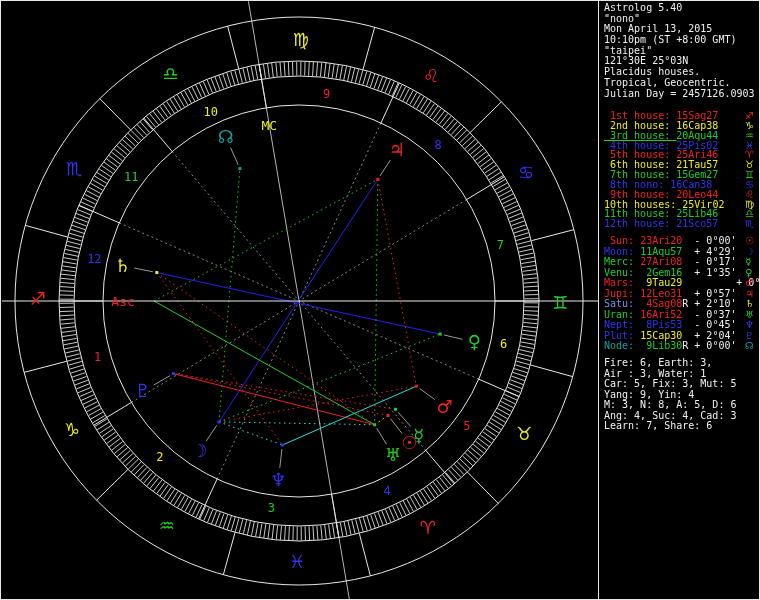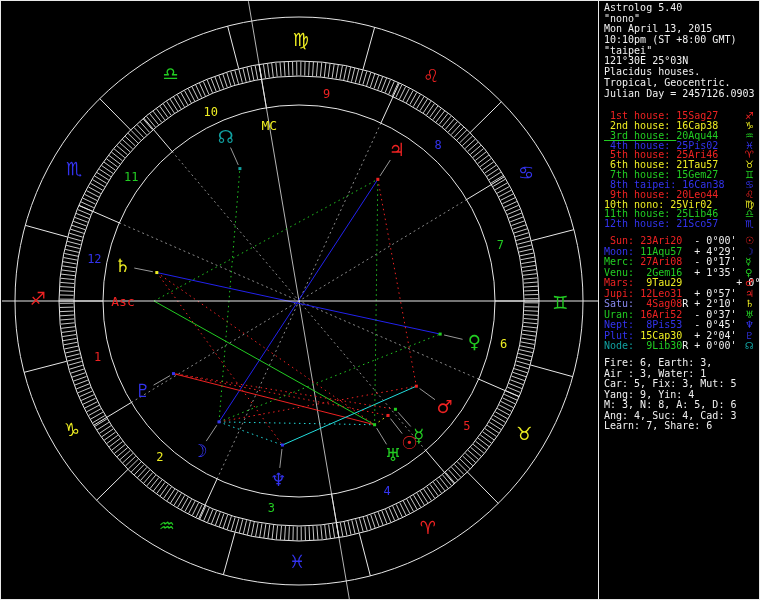--- a/index.html
+++ b/index.html
@@ -512,23 +512,23 @@
         <div class="row"><span style="color: rgb(240, 240, 240);">Julian Day = 2457126.0903</span></div>
       </div>
     <div id="houses" class="sect">
         <div class="row"><span style="color: rgb(238, 34, 34);"> 1st house: </span><span style="color: rgb(238, 34, 34);">15Sag27</span><span class="glyphcol" style="color: rgb(238, 34, 34);">♐</span></div>
         <div class="row"><span style="color: rgb(238, 238, 34);"> 2nd house: </span><span style="color: rgb(238, 238, 34);">16Cap38</span><span class="glyphcol" style="color: rgb(238, 238, 34);">♑</span></div>
         <div class="row"><span style="color: rgb(34, 204, 34); text-decoration: underline;"> 3rd house: </span><span style="color: rgb(34, 204, 34);">20Aqu44</span><span class="glyphcol" style="color: rgb(34, 204, 34);">♒</span></div>
         <div class="row"><span style="color: rgb(51, 51, 238);"> 4th house: </span><span style="color: rgb(51, 51, 238);">25Pis02</span><span class="glyphcol" style="color: rgb(51, 51, 238);">♓</span></div>
         <div class="row"><span style="color: rgb(238, 34, 34);"> 5th house: </span><span style="color: rgb(238, 34, 34);">25Ari46</span><span class="glyphcol" style="color: rgb(238, 34, 34);">♈</span></div>
         <div class="row"><span style="color: rgb(238, 238, 34);"> 6th house: </span><span style="color: rgb(238, 238, 34);">21Tau57</span><span class="glyphcol" style="color: rgb(238, 238, 34);">♉</span></div>
         <div class="row"><span style="color: rgb(34, 204, 34);"> 7th house: </span><span style="color: rgb(34, 204, 34);">15Gem27</span><span class="glyphcol" style="color: rgb(34, 204, 34);">♊</span></div>
-        <div class="row"><span style="color: rgb(51, 51, 238);"> 8th taipei: </span><span style="color: rgb(51, 51, 238);">16Can38</span><span class="glyphcol" style="color: rgb(51, 51, 238);">♋</span></div>
+        <div class="row"><span style="color: rgb(51, 51, 238);"> 8th nono: </span><span style="color: rgb(51, 51, 238);">16Can38</span><span class="glyphcol" style="color: rgb(51, 51, 238);">♋</span></div>
         <div class="row"><span style="color: rgb(238, 34, 34);"> 9th house: </span><span style="color: rgb(238, 34, 34);">20Leo44</span><span class="glyphcol" style="color: rgb(238, 34, 34);">♌</span></div>
-        <div class="row"><span style="color: rgb(238, 238, 34);">10th nono: </span><span style="color: rgb(238, 238, 34);">25Vir02</span><span class="glyphcol" style="color: rgb(238, 238, 34);">♍</span></div>
+        <div class="row"><span style="color: rgb(238, 238, 34);">10th houses: </span><span style="color: rgb(238, 238, 34);">25Vir02</span><span class="glyphcol" style="color: rgb(238, 238, 34);">♍</span></div>
         <div class="row"><span style="color: rgb(34, 204, 34); text-align: center;">11th house: </span><span style="color: rgb(34, 204, 34);">25Lib46</span><span class="glyphcol" style="color: rgb(34, 204, 34);">♎</span></div>
         <div class="row"><span style="color: rgb(51, 51, 238);">12th house: </span><span style="color: rgb(51, 51, 238);">21Sco57</span><span class="glyphcol" style="color: rgb(51, 51, 238);">♏</span></div>
       </div>
     <div id="planets" class="sect">
         <div class="row"><span style="color: rgb(238, 34, 34); margin-top: 40px;"> Sun:</span><span style="color: rgb(238, 34, 34);"> 23Ari20</span><span style="color: rgb(240, 240, 240);"> </span><span style="color: rgb(240, 240, 240);"> - 0°00'</span><span class="glyphcol" style="color: rgb(238, 34, 34);">☉</span></div>
         <div class="row"><span style="color: rgb(51, 51, 238);">Moon:</span><span style="color: rgb(34, 204, 34);"> 11Aqu57</span><span style="color: rgb(240, 240, 240);"> </span><span style="color: rgb(240, 240, 240);"> + 4°29'</span><span class="glyphcol" style="color: rgb(51, 51, 238);">☽</span></div>
         <div class="row"><span style="color: rgb(34, 204, 34);">Merc:</span><span style="color: rgb(238, 34, 34);"> 27Ari08</span><span style="color: rgb(240, 240, 240);"> </span><span style="color: rgb(240, 240, 240);"> - 0°17'</span><span class="glyphcol" style="color: rgb(34, 204, 34);">☿</span></div>
         <div class="row"><span style="color: rgb(34, 204, 34);">Venu:</span><span style="color: rgb(34, 204, 34);">  2Gem16</span><span style="color: rgb(240, 240, 240);"> </span><span style="color: rgb(240, 240, 240);"> + 1°35'</span><span class="glyphcol" style="color: rgb(34, 204, 34);">♀</span></div>
         <div class="row"><span style="color: rgb(238, 34, 34);">Mars:</span><span style="color: rgb(238, 238, 34); margin-top: 30px;">  9Tau29</span><span style="color: rgb(240, 240, 240);"> </span><span style="color: rgb(240, 240, 240); margin-left: 42px;"> + 0°01'</span><span class="glyphcol" style="color: rgb(238, 34, 34);">♂</span></div>
         <div class="row"><span style="color: rgb(238, 34, 34);">Jupi:</span><span style="color: rgb(238, 34, 34);"> 12Leo31</span><span style="color: rgb(240, 240, 240);"> </span><span style="color: rgb(240, 240, 240);"> + 0°57'</span><span class="glyphcol" style="color: rgb(238, 34, 34);">♃</span></div>

